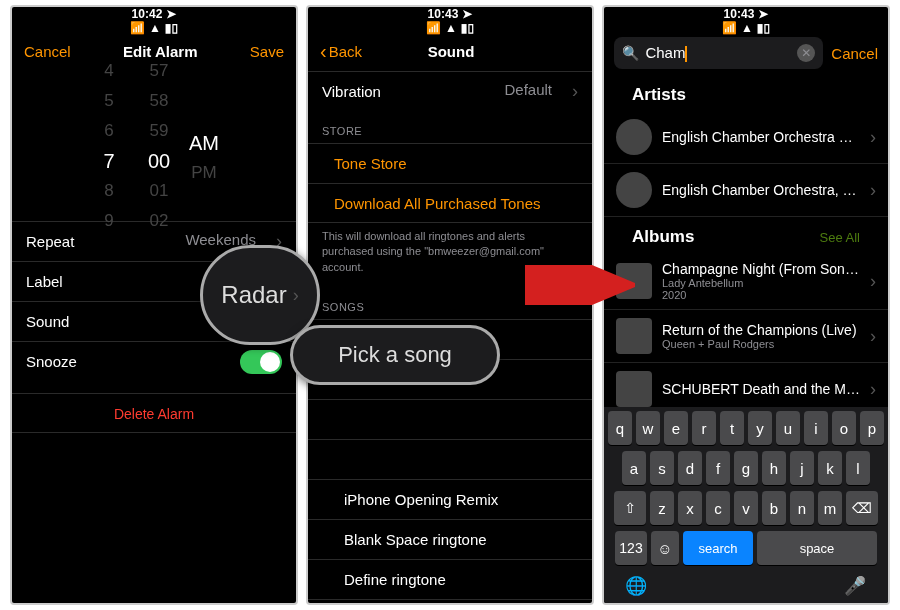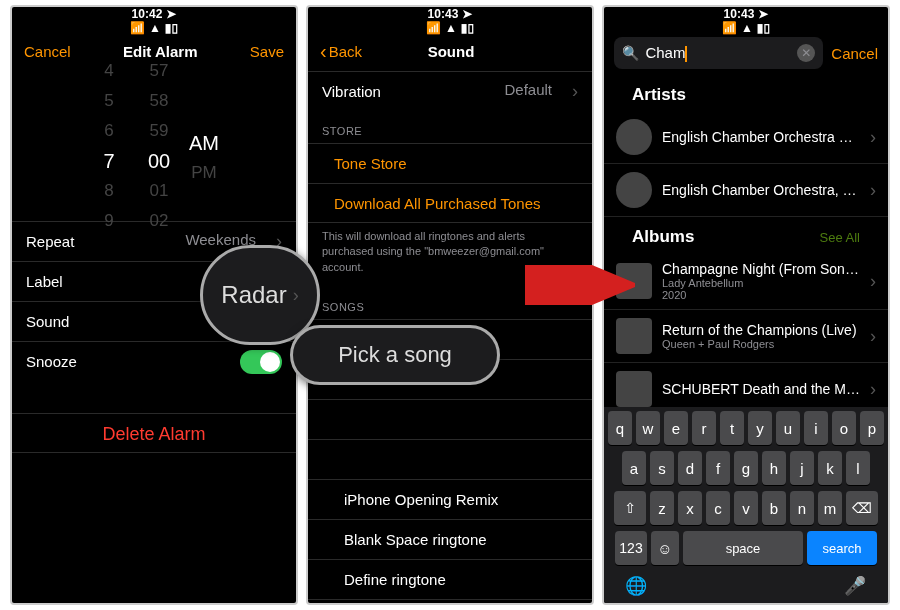--- a/index.html
+++ b/index.html
@@ -20,21 +20,21 @@
   .picker-col .row { height: 30px; line-height: 30px; color: #444; font-size: 17px; }
   .picker-col .row.sel { color: #fff; font-size: 20px; }
   .picker-col.ampm { text-align: left; width: 40px; margin-top: 24px; }
 
   
   .row-item { display: flex; justify-content: space-between; align-items: center; height: 40px; padding: 0 14px; border-top: 0.5px solid #2a2a2a; font-size: 15px; }
   .row-item .label { color: #fff; }
   .row-item .value { color: #8e8e93; display: flex; align-items: flex-start; gap: 20px; }
   .row-item .toggle { width: 42px; height: 24px; border-radius: 12px; background: #34c759; position: relative; }
   .row-item .toggle::after { content:""; position:absolute; right:2px; top:2px; width:20px; height:20px; background:#fff; border-radius:50%; }
-  .delete-row { text-align: center; color: #ff3b30; height: 40px; line-height: 40px; margin-top: 32px; border-top: 0.5px solid #2a2a2a; border-bottom:0.5px solid #2a2a2a; font-size: 18px; }
+  .delete-row { text-align: center; color: #ff3b30; height: 40px; line-height: 40px; margin-top: 12px; border-top: 0.5px solid #2a2a2a; border-bottom:0.5px solid #2a2a2a; font-size: 14px; }
 
   
   .section-header { color: #8e8e93; font-size: 11px; letter-spacing: 0.5px; padding: 14px 14px 6px; text-transform: uppercase; }
   .footnote { color: #8e8e93; font-size: 11px; padding: 6px 14px 12px; line-height: 1.4; }
   .link-row { height: 40px; line-height: 40px; padding: 0 26px; color: #ff9500; font-size: 15px; border-top:0.5px solid #2a2a2a; }
   .song-row { display: flex; align-items: center; height: 40px; padding: 0 0 0 36px; font-size: 15px; border-top:0.5px solid #2a2a2a; position: relative; }
 
   
   .search-wrap { display:flex; align-items:center; gap:8px; padding: 6px 10px; }
   .search-field { flex:1; background:#1c1c1e; border-radius:8px; height:32px; display:flex; align-items:center; padding:0 8px; gap:6px; }
@@ -300,22 +300,22 @@
           <div class="key">c</div>
           <div class="key">v</div>
           <div class="key">b</div>
           <div class="key">n</div>
           <div class="key">m</div>
           <div class="key wide">⌫</div>
         </div>
     <div class="krow">
       <div class="key wide">123</div>
       <div class="key emoji">☺</div>
+      <div class="key search">search</div>
       <div class="key space">space</div>
-      <div class="key search">search</div>
     </div>
     <div class="globe-row">
       <span>🌐</span>
       <span>🎤</span>
     </div>
   </div>
 </div>
 
 <div class="callout radar" style="left:190px; top:240px;">
   <span>Radar</span>

